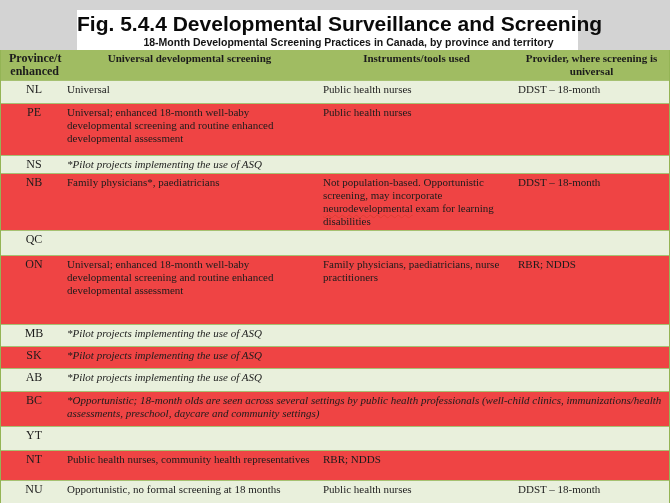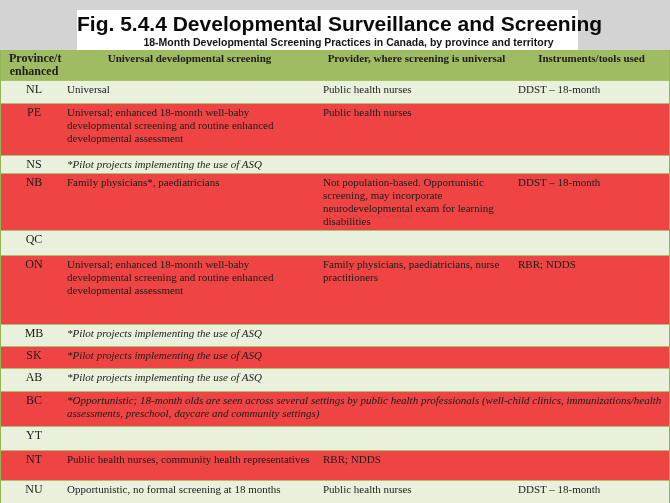--- a/index.html
+++ b/index.html
@@ -73,42 +73,42 @@
     padding-left: 8px;
     font-size: 12px;
   }
   .c2 { padding-right: 7px; }
   .merged { grid-column: 2 / 5; font-style: italic; }
   .justify { text-align: justify; }
   .squiggle {
     text-decoration: underline wavy #E03C31 1px;
     text-underline-offset: 2px;
   }
-  .hline { display: block; }
+  .hline { display: block; text-align: right; }
 </style>
 </head>
 <body>
 
 <div class="title-band">
   <div class="title-box">
     <div class="fig-title">Fig. 5.4.4 Developmental Surveillance and Screening</div>
     <div class="fig-subtitle">18-Month Developmental Screening Practices in Canada, by province and territory</div>
   </div>
 </div>
 
 <div class="table">
 
   <div class="row header">
     <div class="cell c1">
       <span class="hline">Province/t</span>
       <span class="hline">enhanced</span>
     </div>
     <div class="cell c2">Universal developmental screening</div>
+    <div class="cell c4">Instruments/tools used</div>
     <div class="cell c3">Provider, where screening is universal</div>
-    <div class="cell c4">Instruments/tools used</div>
   </div>
 
   <div class="row tint" style="min-height:23px">
     <div class="cell c1">NL</div>
     <div class="cell c2">Universal</div>
     <div class="cell c3">Public health nurses</div>
     <div class="cell c4">DDST – 18-month</div>
   </div>
 
   <div class="row" style="min-height:52px">

